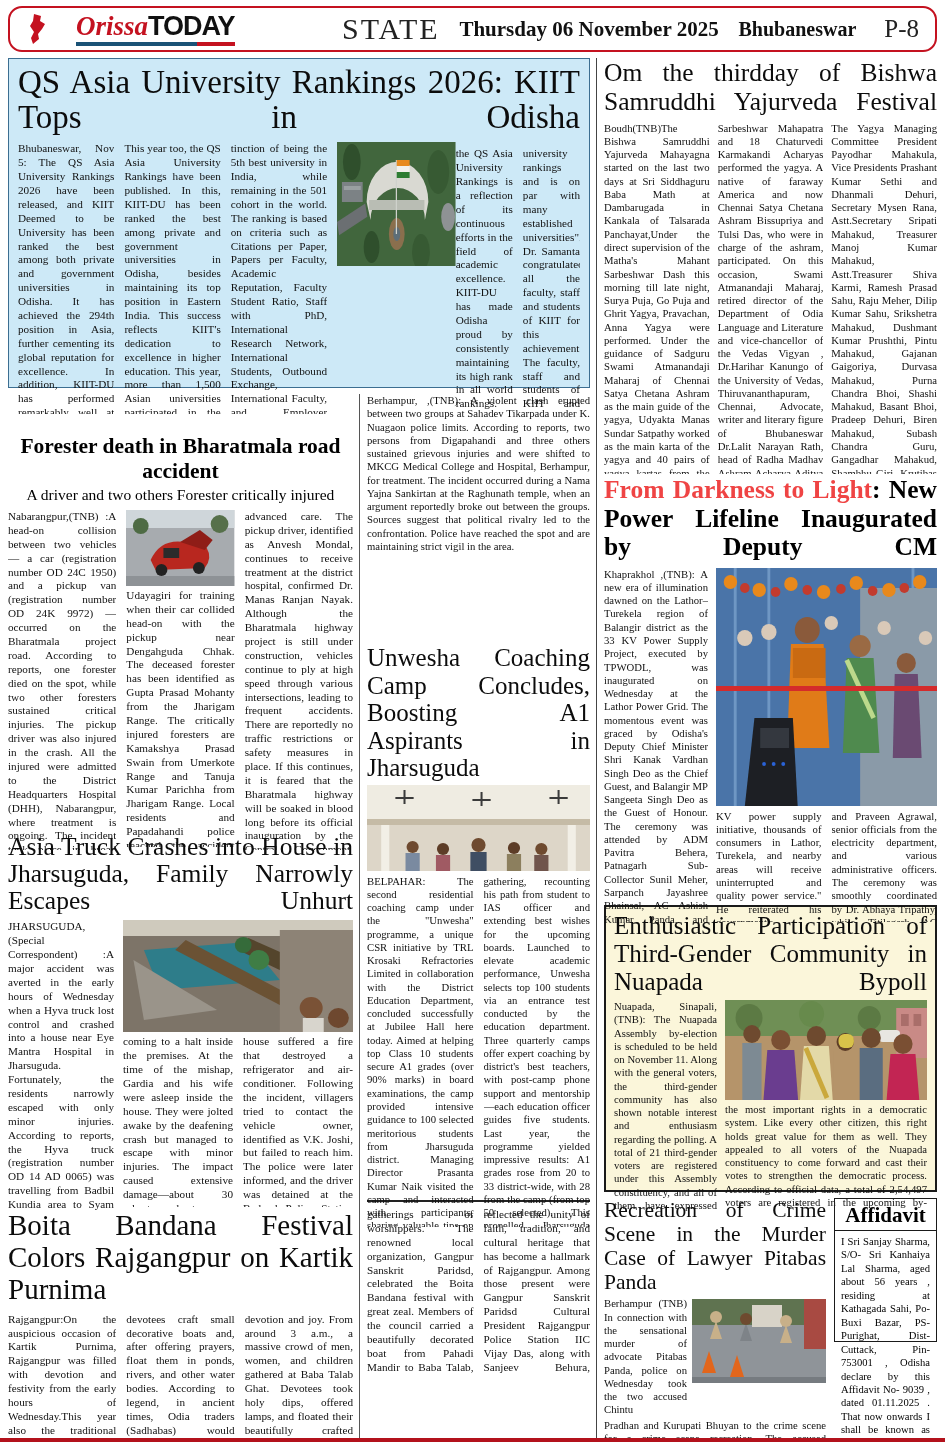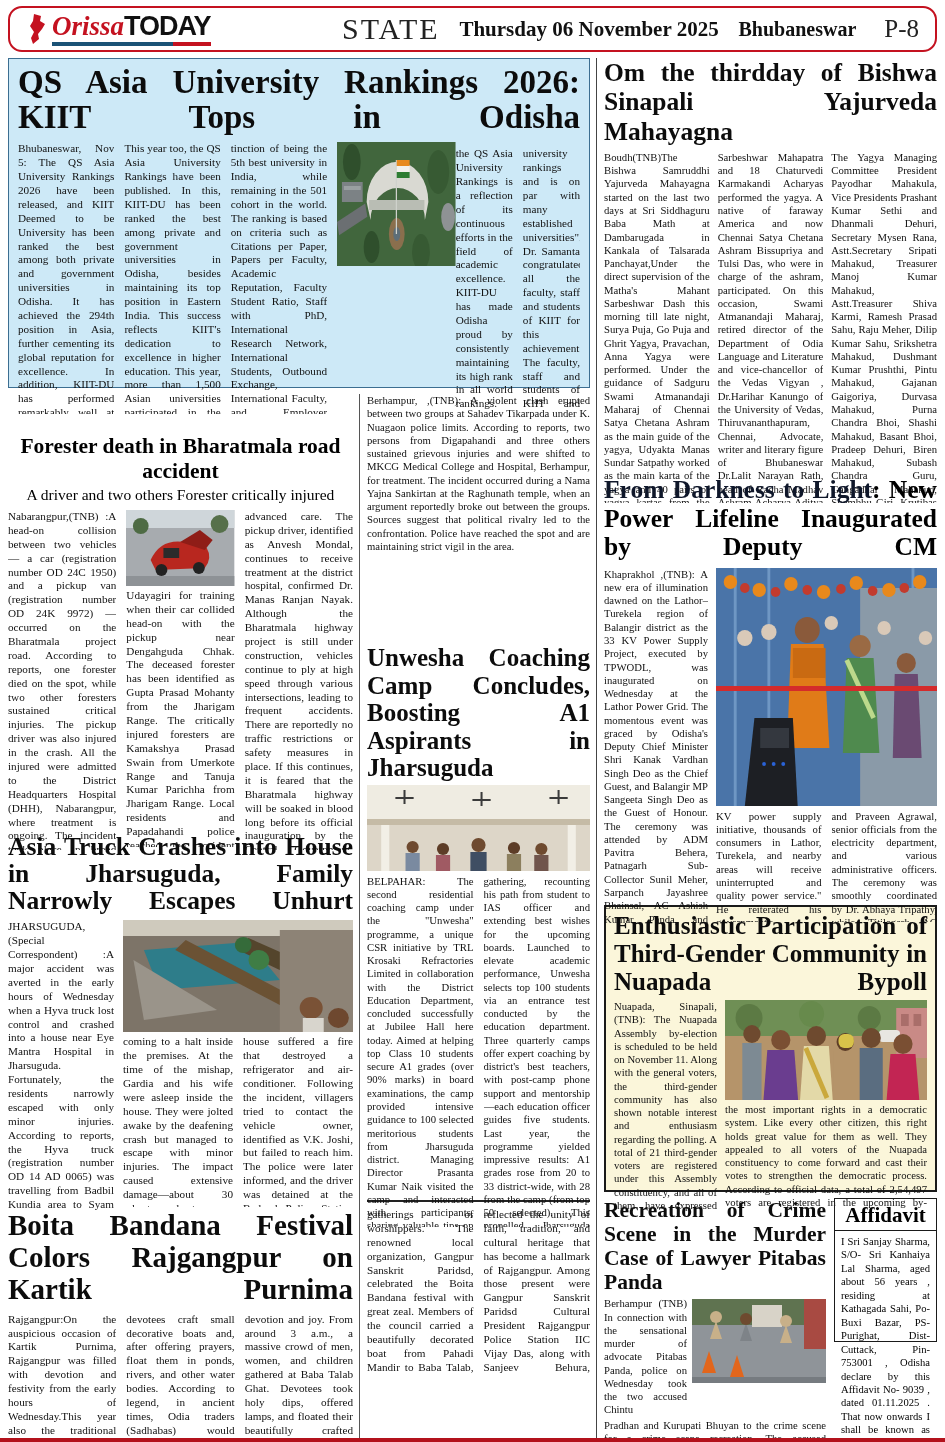--- a/index.html
+++ b/index.html
@@ -2,35 +2,35 @@
 <html><head>
 <meta charset="utf-8">
 <style>
   * { margin:0; padding:0; box-sizing:border-box; }
   body { background:#ffffff; font-family:"Liberation Serif", serif; }
   .page { width:945px; height:1442px; margin:0 auto; background:#fff; position:relative;
           padding:6px 8px 0 8px; overflow:hidden; border-bottom:4px solid #b3121c; }
   
   .mast { border:2.5px solid #c41220; border-radius:14px; height:46px; display:flex;
           align-items:center; padding:0 16px; margin-bottom:6px; }
-  .logo { display:flex; align-items:center; width:236px; }
+  .logo { display:flex; align-items:center; width:236px;gap:24px; }
   .logo-text { position:relative; line-height:1; }
   .logo-script { font-style:italic; font-weight:bold; color:#c41220; font-size:27px; }
   .logo-bold { font-family:"Liberation Sans", sans-serif; font-weight:bold; color:#111; font-size:27px; letter-spacing:-1px; }
   .logo-bar { height:4px; background:#1a5276; margin-top:2px; position:relative; }
   .logo-tag { position:absolute; right:0; top:0; width:38px; height:4px; background:#c41220; }
   .mast-section { font-weight:normal; font-size:30px; letter-spacing:2px; color:#222; margin-left:80px; }
   .mast-date { font-weight:bold; font-size:21px; color:#111; margin:0 auto; }
   .mast-city { font-weight:bold; font-size:20px; color:#111; margin-right:28px; }
   .mast-page { font-size:25px; color:#222; }
   
   .btxt { font-size:11.2px; line-height:1.24; text-align:justify; color:#111; overflow:hidden; }
   .cols { display:flex; gap:10px; }
   .cols > div { flex:1; }
-  .hl { font-weight:bold; color:#0c0c0c; text-align:justify; text-align-last:justify; }
+  .hl { font-weight:normal; color:#0c0c0c; text-align:justify; text-align-last:justify; }
   .main-row { display:flex; }
   .left-main { width:582px; }
   .right-main { flex:1; border-left:1px solid #444; padding-left:7px; margin-left:6px; }
   
   .kiit-box { background:#cde9f7; border:1px solid #3c6e91; padding:6px 9px; height:330px; margin-bottom:6px; }
   .kiit-title { font-size:33px; line-height:1.05; margin-bottom:8px; }
   .kiit-flex { display:flex; gap:10px; height:272px; }
   .kiit-left { width:56%; }
   .kiit-right { width:44%; display:flex; }
   .kiit-right .cols { margin-top:5px; flex:1; }
@@ -41,21 +41,21 @@
   .forester-title { font-weight:bold; font-size:21.5px; text-align:center; }
   .forester-sub { font-size:15.5px; text-align:center; margin:2px 0 6px; }
   .sect { margin-bottom:8px; }
   .hyva-title { font-size:25.5px; line-height:1.05; margin:4px 0 6px; }
   .boita-title { font-size:29px; line-height:1.1; margin:4px 0 7px; }
   .five-title { font-size:23.5px; line-height:1.1; margin-bottom:5px; }
   .unw-title { font-size:25px; line-height:1.1; margin-bottom:1px; }
   .om-title { font-size:25.5px; line-height:1.15; margin-bottom:5px; }
   .dark-title { font-size:25.5px; line-height:1.12; margin:5px 0 6px; font-weight:bold;
                 text-align:justify; text-align-last:justify; }
-  .dark-red { color:#0f172a; }
+  .dark-red { color:#ef4444; }
   .bypoll-box { background:#fbf6da; border:2px solid #1a1a1a; padding:5px 8px; height:287px; margin-top:4px; }
   .bypoll-title { font-size:25px; line-height:1.12; margin-bottom:4px; }
   .crime-title { font-size:21.5px; line-height:1.12; margin-bottom:3px; }
   .affi-box { border:1.5px solid #1a1a1a; padding:4px 6px; height:144px; }
   .affi-title { font-weight:bold; font-size:21px; text-align:center; border-bottom:1.2px solid #1a1a1a; margin:0 -6px 4px; padding-bottom:2px; }
   .affi-body { font-size:10.6px; line-height:1.27; text-align:justify; }
   .boita-cont { border-top:2px solid #222; margin-top:6px; padding-top:6px; }
   .photo { display:block; }
   .small10 { font-size:10.7px; }
 </style>
@@ -234,21 +234,21 @@
               <div class="btxt">reflected the unity of faith, tradition, and cultural heritage that has become a hallmark of Rajgangpur. Among those present were Gangpur Sanskrit Paridsd Cultural President Rajgangpur Police Station IIC Vijay Das, along with Sanjeev Behura, Amaresh Panda, Dev Ranjan Vinod, Murali Das, Rajendra Behera, Sudhir Das, Rajendra Lenka, and other members.</div>
             </div>
           </div>
         </div>
       </div>
     </div>
 
     <div class="right-main">
 
       <div style="height:413px;">
-        <div class="hl om-title">Om the thirdday of Bishwa Sinapali Yajurveda Mahayagna</div>
+        <div class="hl om-title">Om the thirdday of Bishwa Samruddhi Yajurveda Festival</div>
         <div class="cols" style="gap:8px; height:352px;">
           <div class="btxt small10">Boudh(TNB)The Bishwa Samruddhi Yajurveda Mahayagna started on the last two days at Sri Siddhaguru Baba Math at Dambarugada in Kankala of Talsarada Panchayat,Under the direct supervision of the Matha's Mahant Sarbeshwar Dash this morning till late night, Surya Puja, Go Puja and Ghrit Yagya, Pravachan, Anna Yagya were performed. Under the guidance of Sadguru Swami Atmanandaji Maharaj of Chennai Satya Chetana Ashram as the main guide of the yagya, Udyakta Manas Sundar Satpathy worked as the main karta of the yagya and 40 pairs of yagya kartas from the region participated. Baman Dash was the main yagya acharya, Yagya prakash</div>
           <div class="btxt small10">Sarbeshwar Mahapatra and 18 Chaturvedi Karmakandi Acharyas performed the yagya. A native of faraway America and now Chennai Satya Chetana Ashram Bissupriya and Tulsi Das, who were in charge of the ashram, participated. On this occasion, Swami Atmanandaji Maharaj, retired director of the Department of Odia Language and Literature and vice-chancellor of the Vedas Vigyan , Dr.Harihar Kanungo of the University of Vedas, Thiruvananthapuram, Chennai, Advocate, writer and literary figure of Bhubaneswar Dr.Lalit Narayan Rath, head of Radha Madhav Ashram Acharya Aditya Das, former Yagya Committee President and speaker Gauri Prasad Sahu delivered speeches.</div>
           <div class="btxt small10">The Yagya Managing Committee President Payodhar Mahakula, Vice Presidents Prashant Kumar Sethi and Dhanmali Dehuri, Secretary Mysen Rana, Astt.Secretary Sripati Mahakud, Treasurer Manoj Kumar Mahakud, Astt.Treasurer Shiva Karmi, Ramesh Prasad Sahu, Raju Meher, Dilip Kumar Sahu, Srikshetra Mahakud, Dushmant Kumar Prushthi, Pintu Mahakud, Gajanan Gaigoriya, Durvasa Mahakud, Purna Chandra Bhoi, Shashi Mahakud, Basant Bhoi, Pradeep Dehuri, Biren Mahakud, Subash Chandra Guru, Gangadhar Mahakud, Shambhu Giri, Krutibas Palia and journalist Mahesh Prasad Agarwal contributed significantly.</div>
         </div>
       </div>
 
       <div style="height:425px;">
         <div class="dark-title"><span class="dark-red">From Darkness to Light</span><span>: New Power Lifeline Inaugurated  by Deputy CM</span></div>
         <div style="display:flex; gap:8px; height:358px;">

